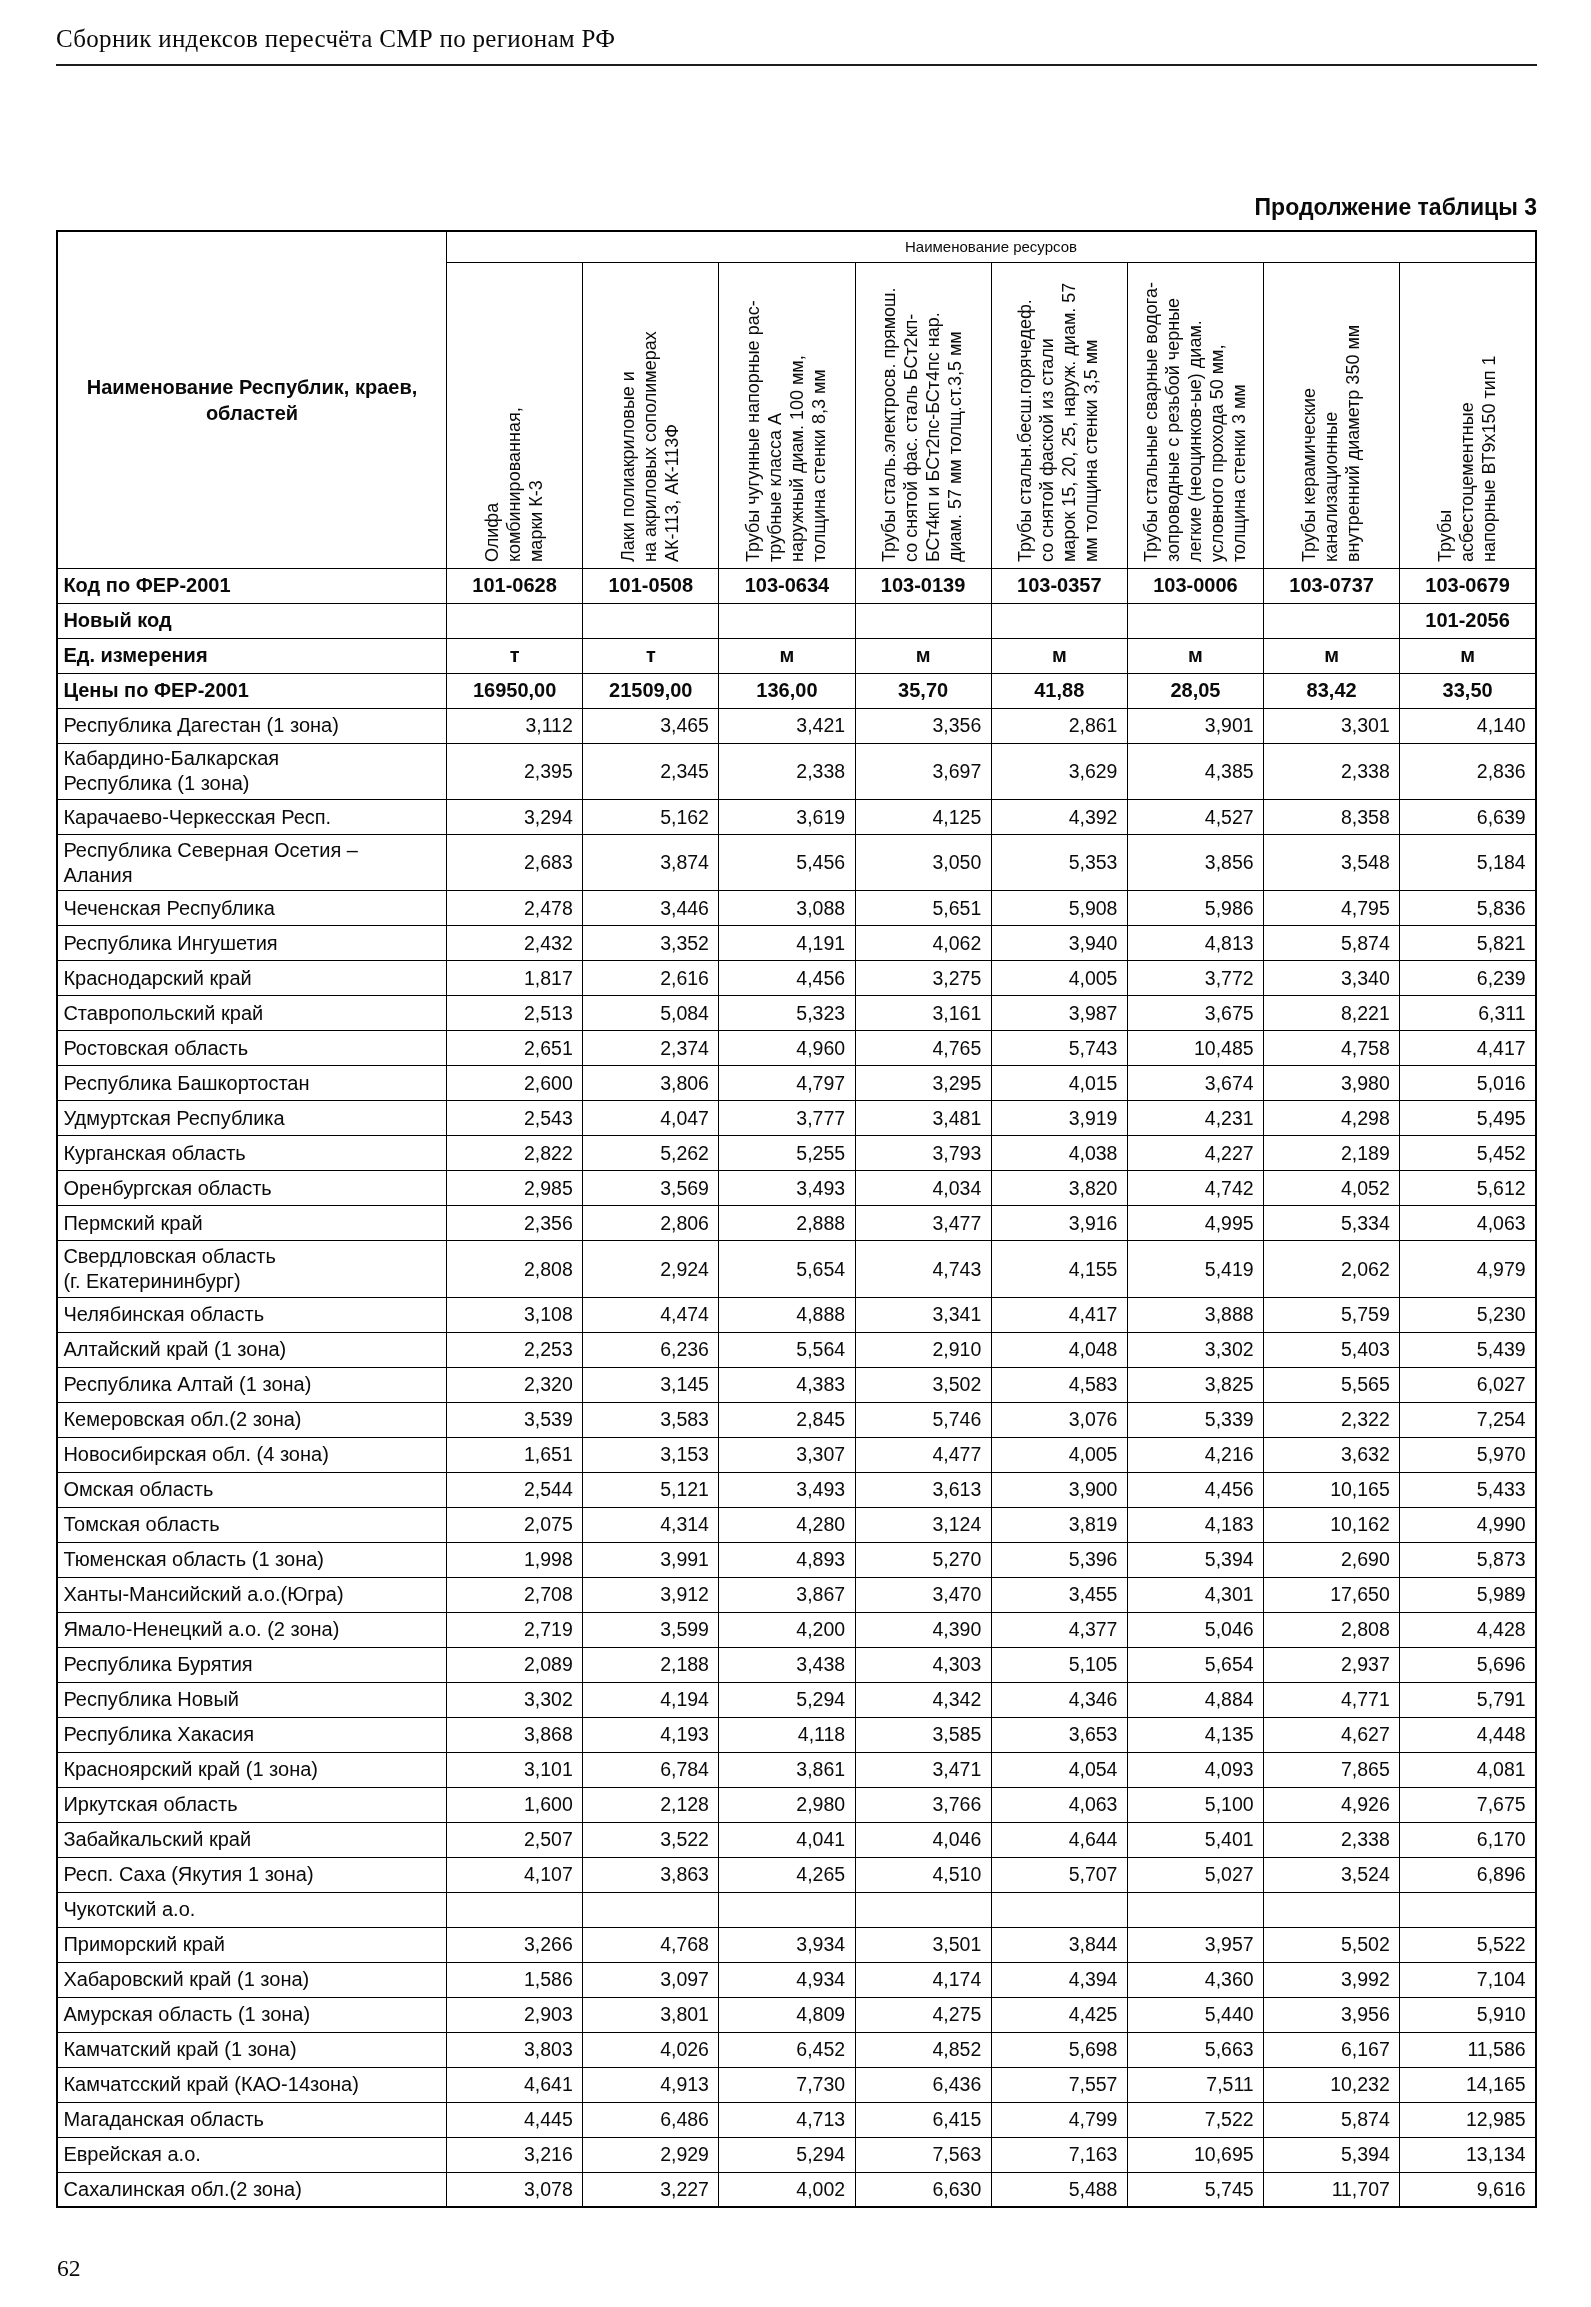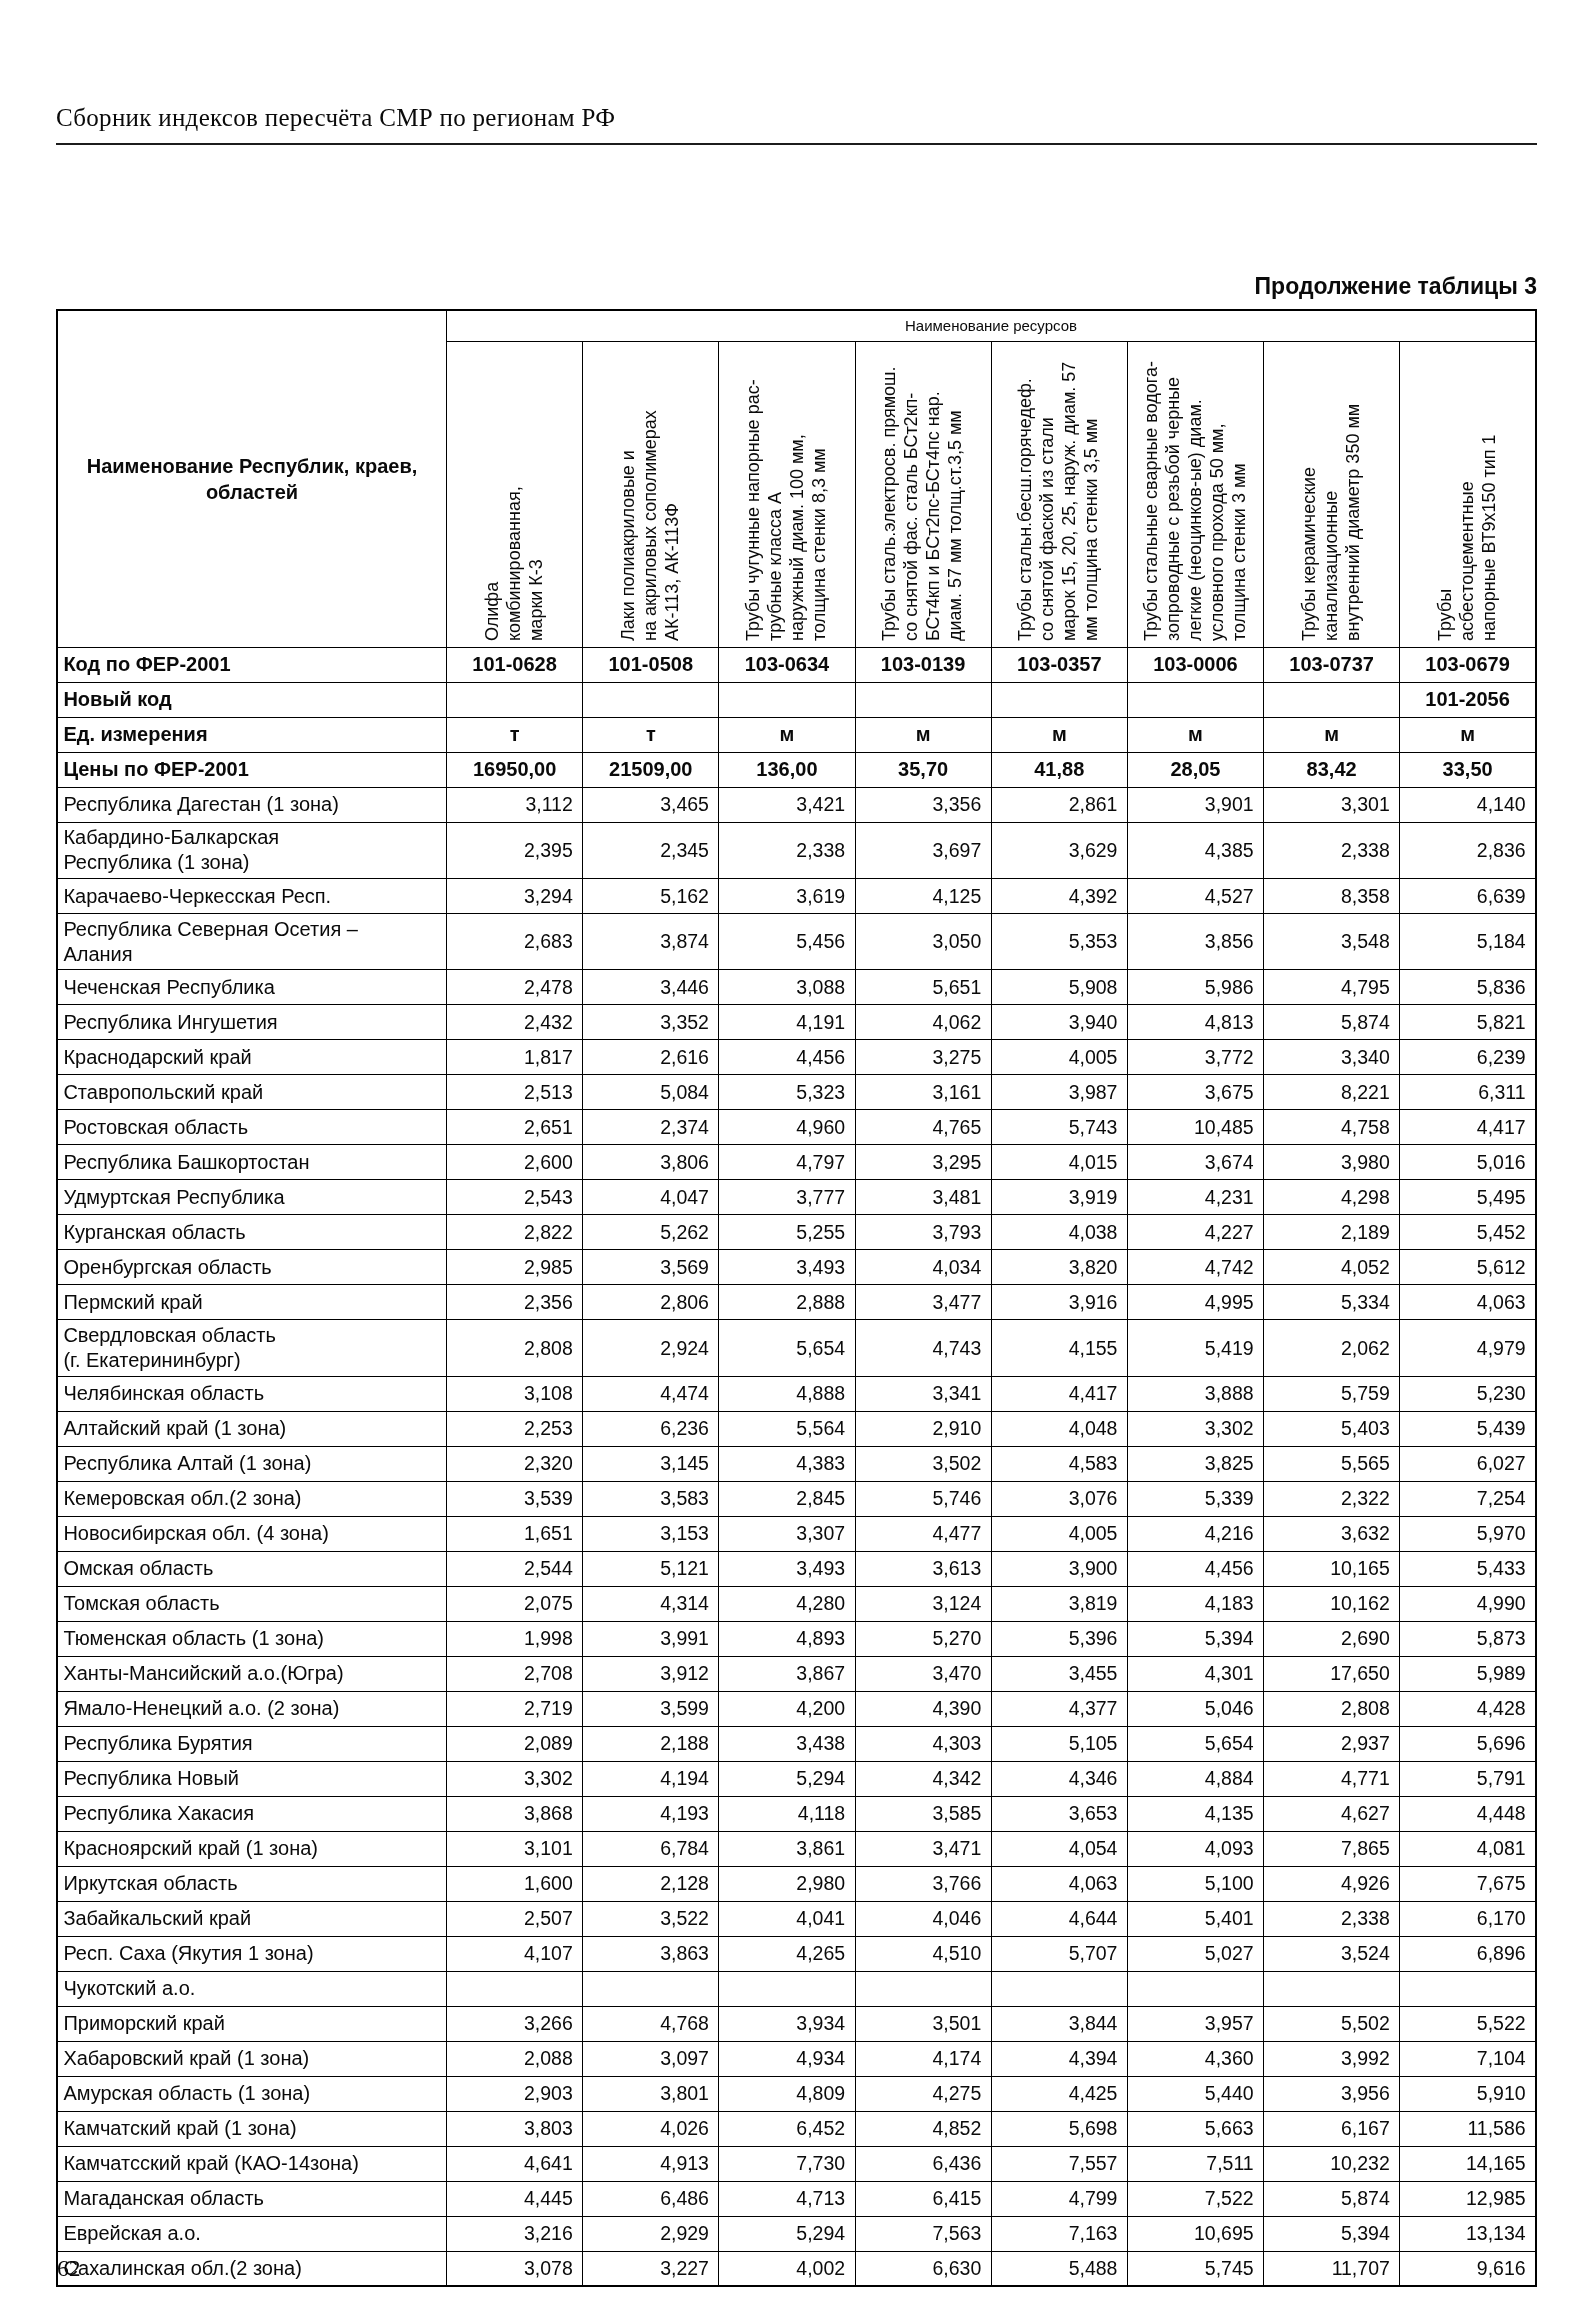--- a/index.html
+++ b/index.html
@@ -1,18 +1,18 @@
 <!DOCTYPE html>
 <html style="font-size:10.8px"><head>
 <meta charset="utf-8">
 <style>
   * { margin:0; padding:0; box-sizing:border-box; }
   html,body { width:1592px; height:2307px; background:#ffffff; overflow:hidden; }
   body { font-family:"Liberation Sans", sans-serif; color:#0a0a0a; position:relative; }
-  .page { padding:68px 55px 0 56px;margin-top:36px; }
+  .page { padding:25px 55px 0 56px; }
 
   .doc-header {
     font-family:"Liberation Serif", serif;
     font-size:25px;
     letter-spacing:0.3px;
     padding-bottom:10.8px;
     border-bottom:2px solid #1c1c1c;
   }
 
   .caption {
@@ -549,21 +549,21 @@
           <td class="num-cell data-val">4,768</td>
           <td class="num-cell data-val">3,934</td>
           <td class="num-cell data-val">3,501</td>
           <td class="num-cell data-val">3,844</td>
           <td class="num-cell data-val">3,957</td>
           <td class="num-cell data-val">5,502</td>
           <td class="num-cell data-val">5,522</td>
         </tr>
         <tr>
           <td class="label-cell region-name">Хабаровский край (1 зона)</td>
-          <td class="num-cell data-val">2,088</td>
+          <td class="num-cell data-val">1,586</td>
           <td class="num-cell data-val">3,097</td>
           <td class="num-cell data-val">4,934</td>
           <td class="num-cell data-val">4,174</td>
           <td class="num-cell data-val">4,394</td>
           <td class="num-cell data-val">4,360</td>
           <td class="num-cell data-val">3,992</td>
           <td class="num-cell data-val">7,104</td>
         </tr>
         <tr>
           <td class="label-cell region-name">Амурская область (1 зона)</td>

